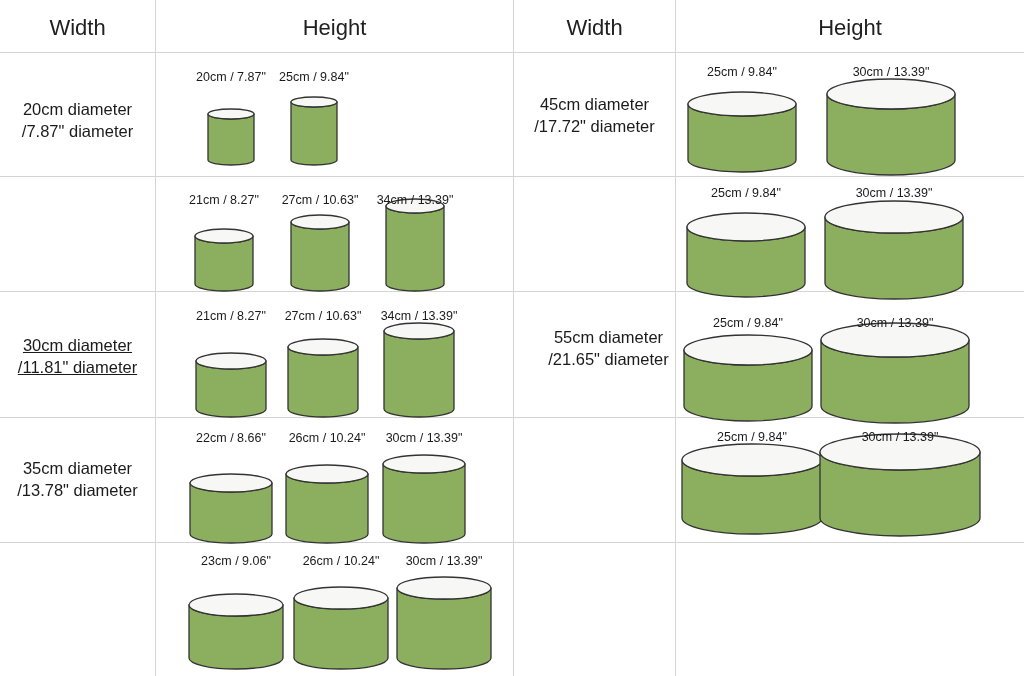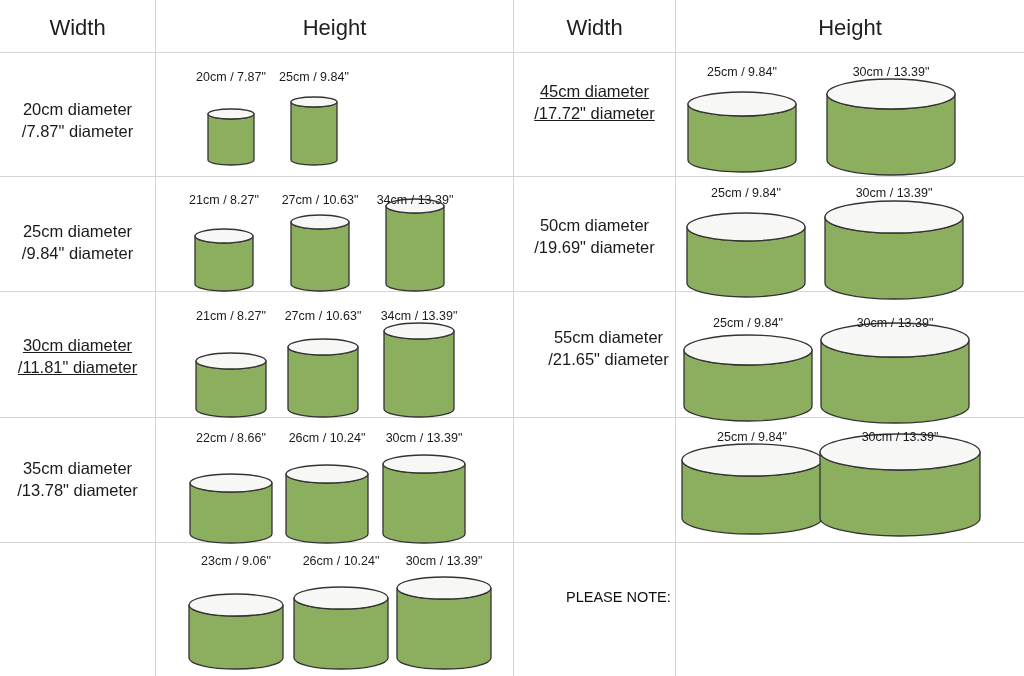--- a/index.html
+++ b/index.html
@@ -97,40 +97,32 @@
 
   <div class="hdr" style="left:0;    width:155px;">Width</div>
   <div class="hdr" style="left:156px; width:357px;">Height</div>
   <div class="hdr" style="left:514px; width:161px;">Width</div>
   <div class="hdr" style="left:676px; width:348px;">Height</div>
 
   <div class="wcell" style="left:0; width:155px; top:98px;">
     <span>20cm diameter</span>
     <span class="l2">/7.87" diameter</span>
   </div>
-  <div class="wcell" style="left:0; width:155px; top:220px;">
-    <span>25cm diameter</span>
-    <span class="l2">/9.84" diameter</span>
-  </div>
   <div class="wcell" style="left:0; width:155px; top:334px;text-decoration:underline;">
     <span>30cm diameter</span>
     <span class="l2">/11.81" diameter</span>
   </div>
   <div class="wcell" style="left:0; width:155px; top:457px;">
     <span>35cm diameter</span>
     <span class="l2">/13.78" diameter</span>
   </div>
 
-  <div class="wcell" style="left:514px; width:161px; top:80px;text-decoration:underline;">
+  <div class="wcell" style="left:514px; width:161px; top:93px;">
     <span>45cm diameter</span>
     <span class="l2">/17.72" diameter</span>
-  </div>
-  <div class="wcell" style="left:514px; width:161px; top:214px;">
-    <span>50cm diameter</span>
-    <span class="l2">/19.69" diameter</span>
   </div>
   <div class="wcell" style="left:528px; width:161px; top:326px;">
     <span>55cm diameter</span>
     <span class="l2">/21.65" diameter</span>
   </div>
 
   <div id="shade-layer">
       <div class="shade" style="left: 205px; top: 106px; width: 52px; height: 62px;"><svg width="52" height="62" viewBox="0 0 52 62">
           <path d="M3,8 L3,54 A23,5 0 0 0 49,54 L49,8 A23,5 0 0 1 3,8 Z" fill="#8cae5f" stroke="#333333" stroke-width="1.3" stroke-linejoin="round"></path>
           <ellipse cx="26" cy="8" rx="23" ry="5" fill="#f7f7f5" stroke="#333333" stroke-width="1.3"></ellipse>
@@ -237,21 +229,20 @@
         </svg></div>
       <div class="shade-label" style="left: 752px; top: 430px;">25cm / 9.84"</div>
       <div class="shade" style="left: 817px; top: 431px; width: 166px; height: 108px;"><svg width="166" height="108" viewBox="0 0 166 108">
           <path d="M3,21 L3,87 A80,18 0 0 0 163,87 L163,21 A80,18 0 0 1 3,21 Z" fill="#8cae5f" stroke="#333333" stroke-width="1.3" stroke-linejoin="round"></path>
           <ellipse cx="83" cy="21" rx="80" ry="18" fill="#f7f7f5" stroke="#333333" stroke-width="1.3"></ellipse>
         </svg></div>
       <div class="shade-label" style="left: 900px; top: 430px;">30cm / 13.39"</div>
     </div>
 
   <div class="note" style="left:566px; top:550px; width:420px;">
-    <p>PLEASE NOTE:</p>
     
     
     
     
     
   </div>
 
 </div>
 
 </body></html>

